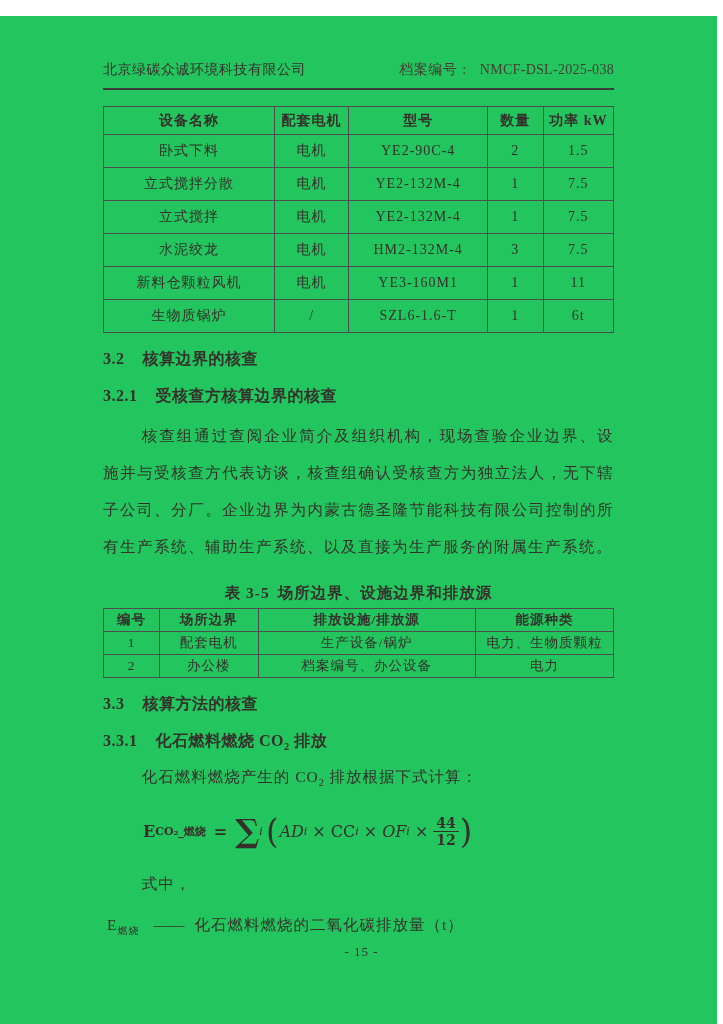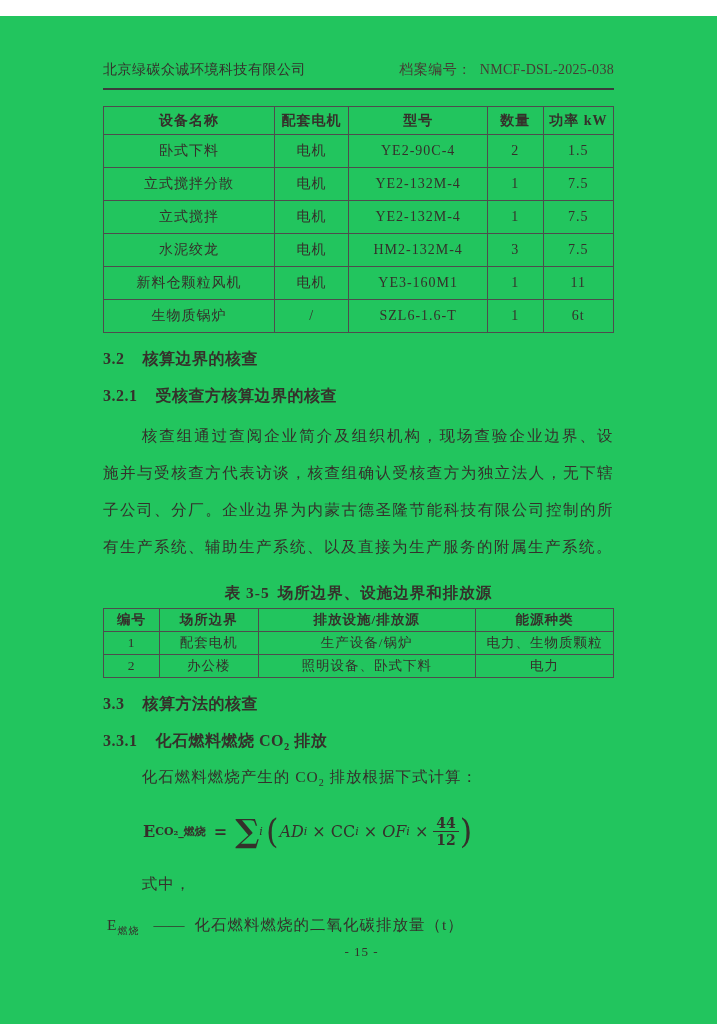--- a/index.html
+++ b/index.html
@@ -225,21 +225,21 @@
     <tbody>
       <tr>
         <td>1</td>
         <td>配套电机</td>
         <td>生产设备/锅炉</td>
         <td>电力、生物质颗粒</td>
       </tr>
       <tr>
         <td>2</td>
         <td>办公楼</td>
-        <td>照明设备、卧式下料</td>
+        <td>档案编号、办公设备</td>
         <td>电力</td>
       </tr>
     </tbody>
   </table>
 
   <div class="heading">
     <span class="h-num">3.3</span><span>核算方法的核查</span>
   </div>
   <div class="heading">
     <span class="h-num">3.3.1</span><span><span>化石燃料燃烧 CO</span><sub class="small">2</sub><span> 排放</span></span>

